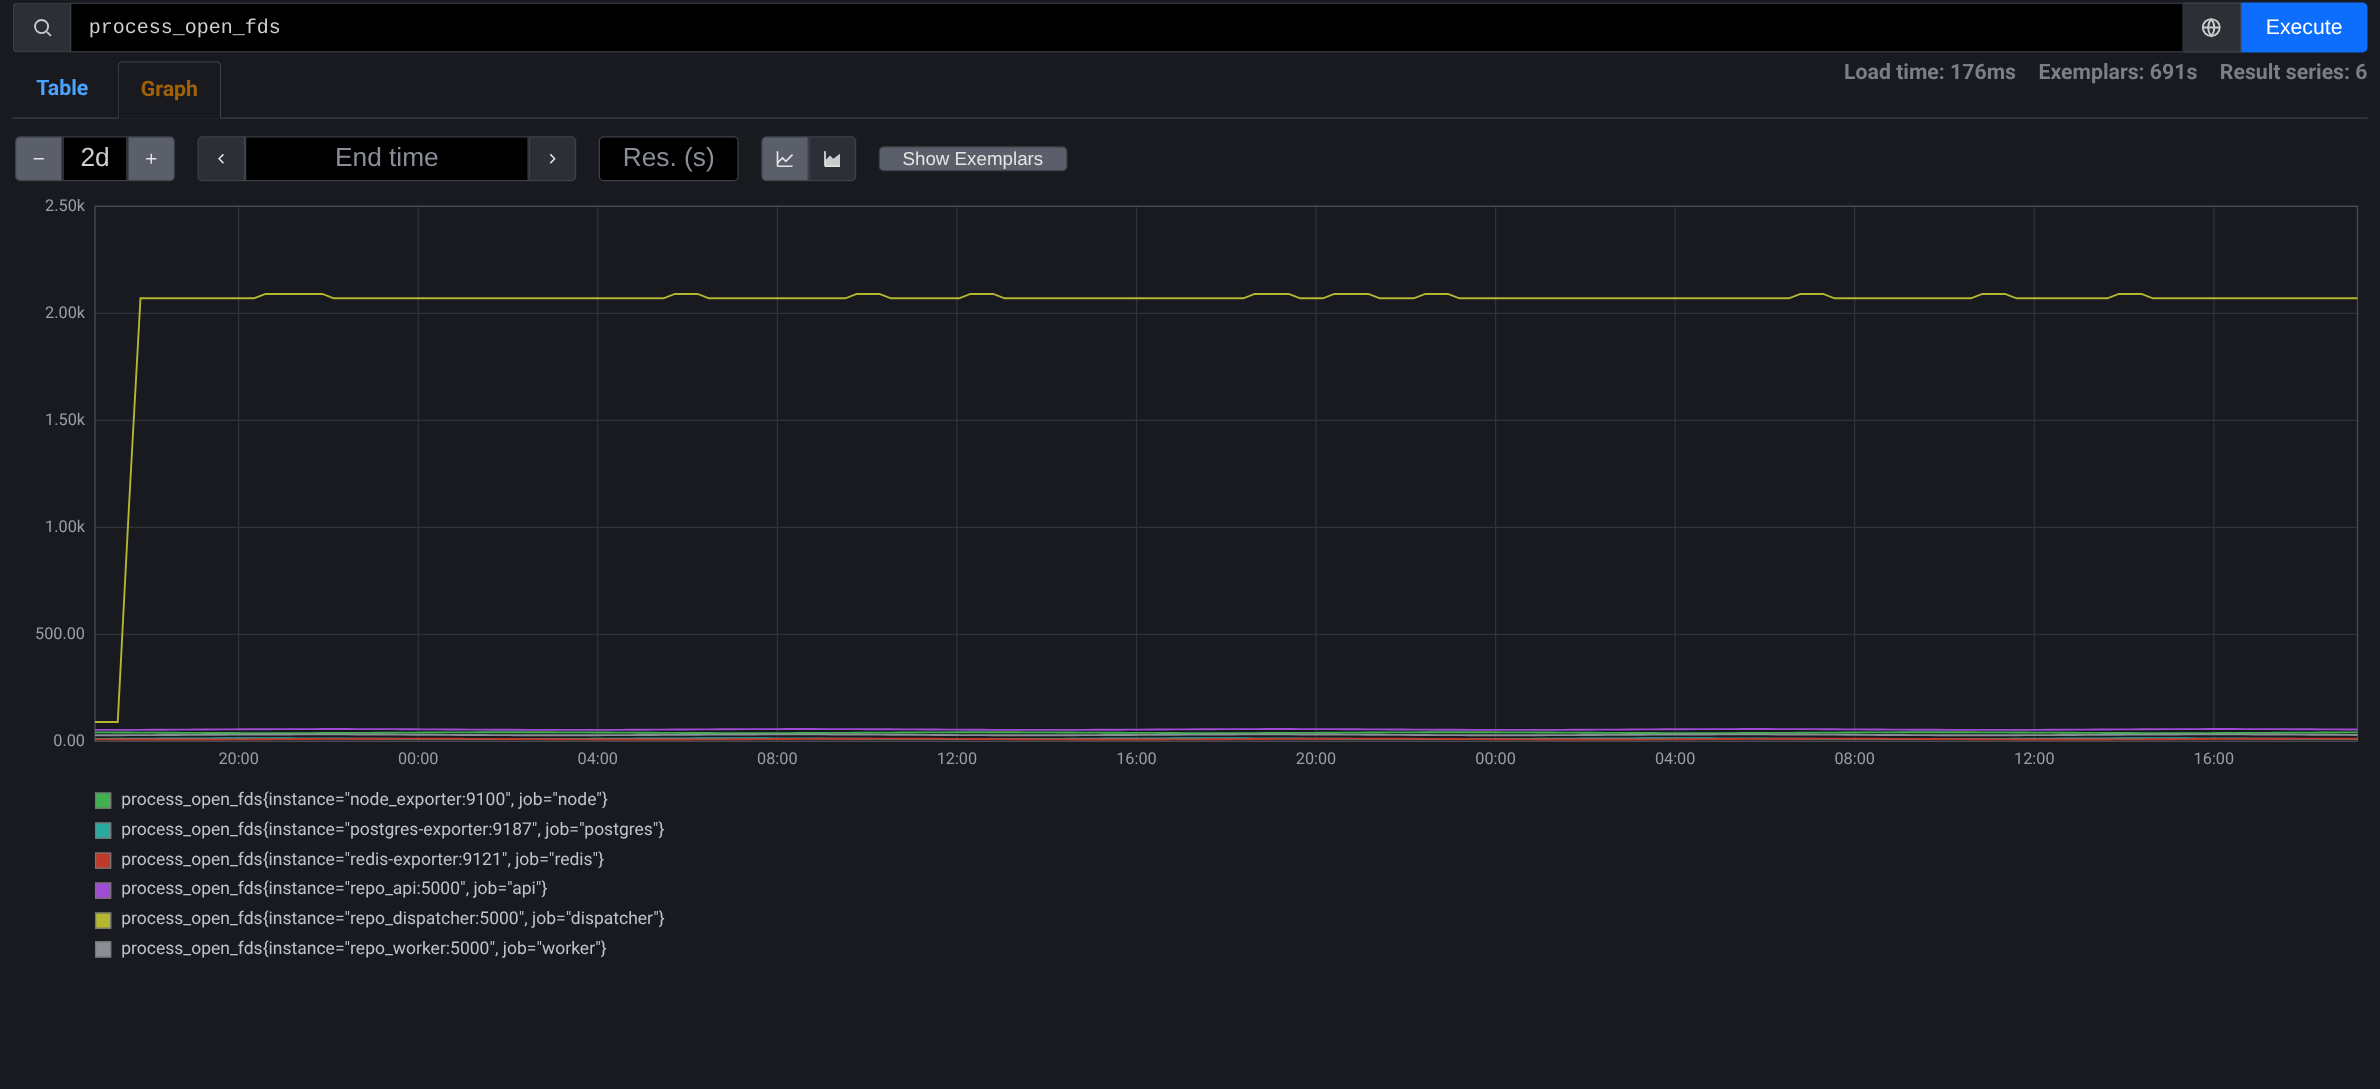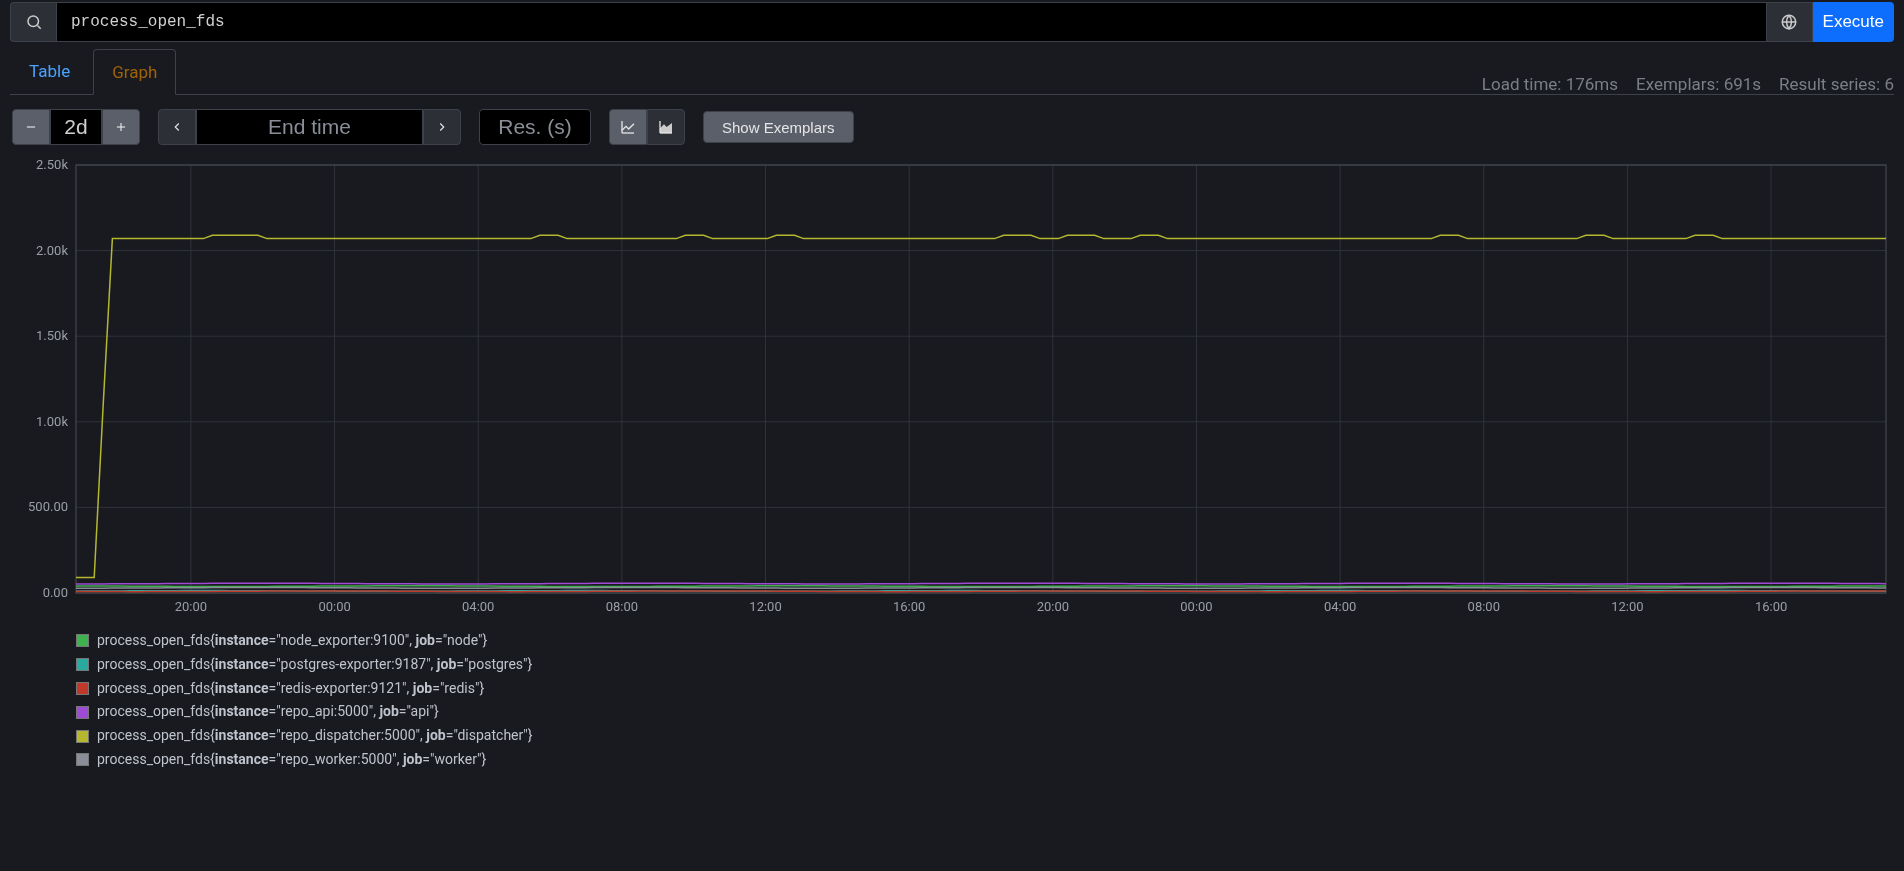--- a/index.html
+++ b/index.html
@@ -49,29 +49,30 @@
   align-items: center;
   justify-content: center;
   color: #cbcbcb;
   cursor: pointer;
 }
 .execute-btn {
   background: #0d6efd;
   color: #fff;
   border: none;
   border-radius: 0 4px 4px 0;
-  padding: 0 10px;
+  padding: 0 20px;
   font-size: 17px;
   cursor: pointer;
 }
 .tabs-row {
   display: flex;
-  align-items: flex-end;
+  align-items: flex-start;
   padding: 6px 10px 0 10px;
   position: relative;
+  font-weight: bold;
 }
 .tabs {
   display: flex;
   gap: 4px;
 }
 .tab {
   padding: 12px 18px;
   font-size: 17px;
   cursor: pointer;
   border: 1px solid transparent;
@@ -132,21 +133,21 @@
 .range-input { width: 52px; }
 .endtime-input { width: 227px; }
 .res-input { width: 112px; border-radius: 4px; }
 .endtime-input::placeholder, .res-input::placeholder { color: #8a8e97; }
 .grp-btn.active-mode { background: #5a5f6a; }
 .grp-btn.inactive-mode { background: #2c2f36; }
 .exemplars-btn {
   background: #5a5f6a;
   border: 1px solid #3d414a;
   color: #e5e5e5;
-  height: 32px;
+  height: 20px;
   padding: 0 18px;
   border-radius: 4px;
   font-size: 15px;
   cursor: pointer;
 }
 .chart-area {
   margin: 0 12px;
   position: relative;
 }
 svg.chart { display: block; }
@@ -155,21 +156,21 @@
 .plot-border { fill: none; stroke: #4a4e57; stroke-width: 1; }
 .series-line { fill: none; stroke-width: 1.5; }
 .legend {
   padding: 10px 0 0 76px;
   font-size: 14px;
   color: #bfc3cc;
   line-height: 1.7;
 }
 .legend-item { display: flex; align-items: center; gap: 8px; cursor: pointer; }
 .swatch { width: 13px; height: 13px; border: 1px solid #777; display: inline-block; }
-.legend-item b { font-weight: 700; }
+.legend-item b { font-weight: 400; }
 </style>
 </head>
 <body>
 
 <div class="query-bar">
   <button class="search-btn">
     <svg width="18" height="18" viewBox="0 0 24 24" fill="none" stroke="currentColor" stroke-width="2">
         <circle cx="11" cy="11" r="7"></circle>
         <line x1="21" y1="21" x2="16.65" y2="16.65"></line>
       </svg>

